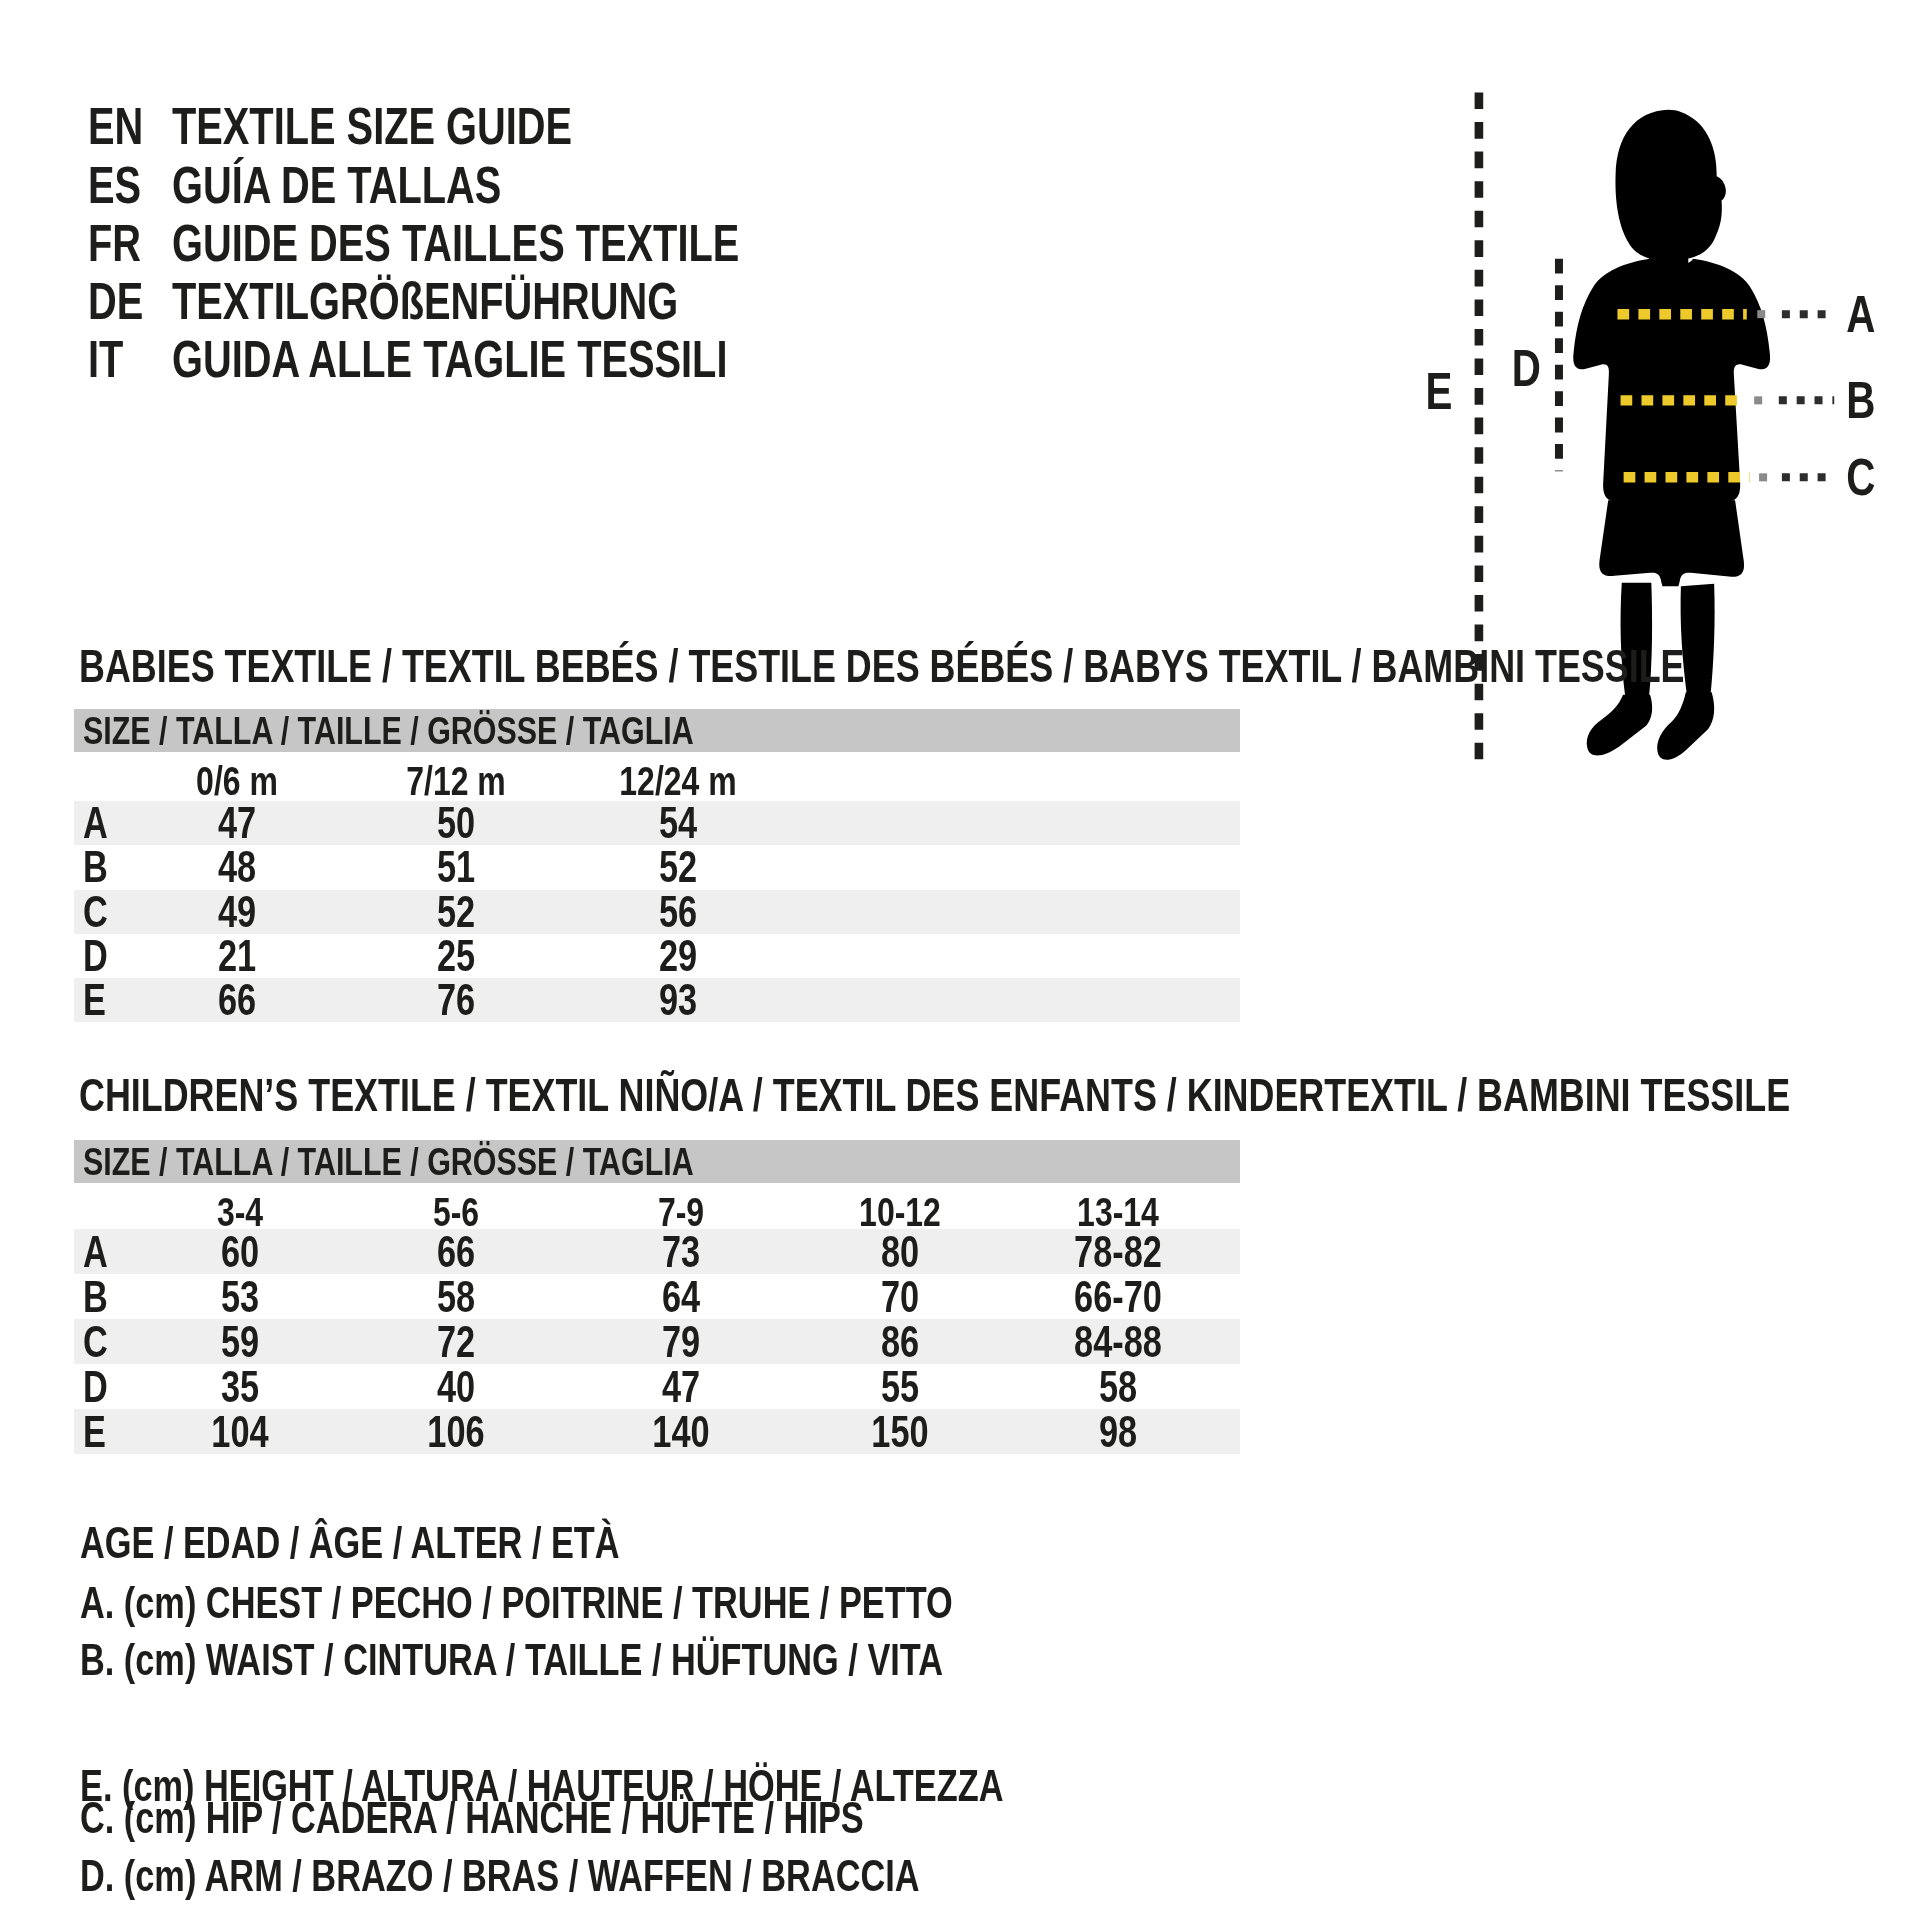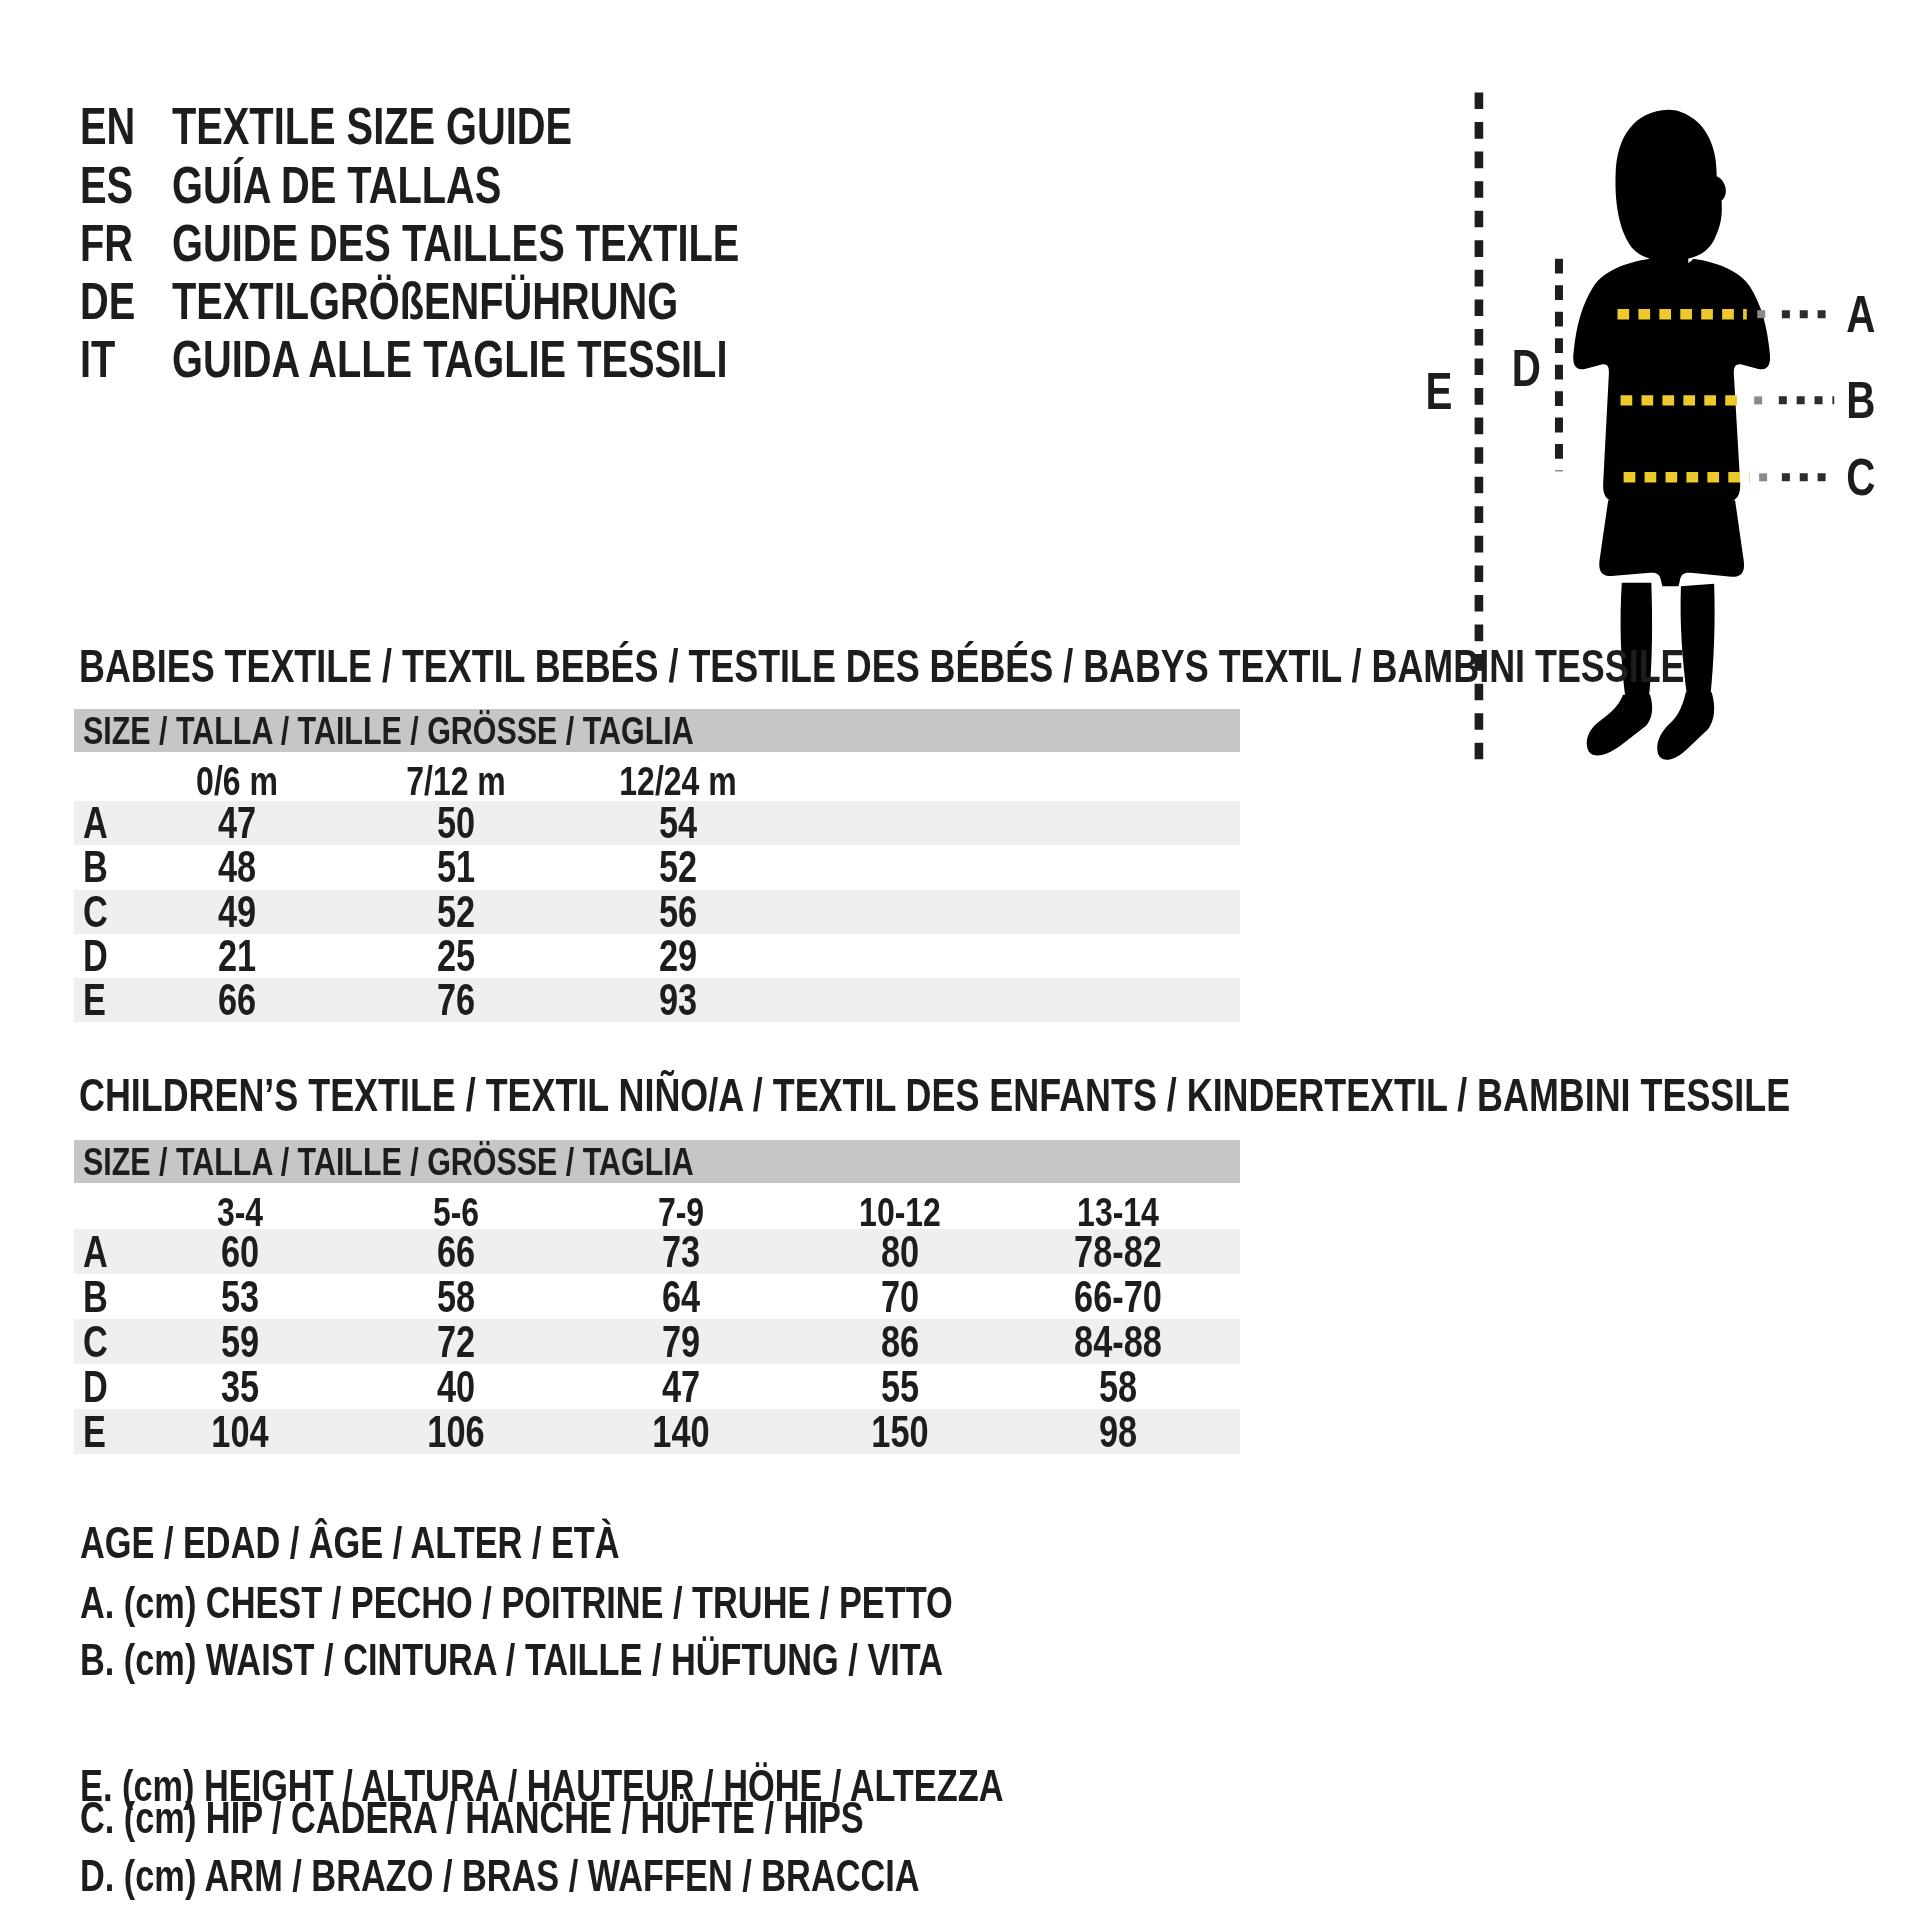--- a/index.html
+++ b/index.html
@@ -6,21 +6,21 @@
   body{
     width:1926px;height:1926px;position:relative;background:#ffffff;
     font-family:"Liberation Sans", sans-serif;color:#1d1d1b;overflow:hidden;
   }
   
   .cx{display:inline-block;white-space:nowrap;transform:scaleX(0.78);transform-origin:0 50%;}
   .ccell{position:absolute;white-space:nowrap;transform:translateX(-50%) scaleX(0.78);}
 
   
   .lang-row{position:absolute;left:80px;height:59px;line-height:59px;font-size:51px;font-weight:700;}
-  .lang-code{position:absolute;left:0;}
+  .lang-code{position:absolute;left:8px;}
   .lang-title{position:absolute;left:92px;}
 
   
   .sec-title{position:absolute;left:79px;line-height:52px;font-size:46px;font-weight:700;white-space:nowrap;}
 
   
   .hdr-bar{position:absolute;left:74px;width:1166px;height:43px;background:#c6c6c6;line-height:43px;font-size:39px;font-weight:700;}
   .hdr-bar .cx{position:absolute;left:9.2px;}
   .col-row{position:absolute;left:74px;width:1166px;height:38px;line-height:38px;font-size:41px;font-weight:700;}
   .trow{position:absolute;left:74px;width:1166px;font-size:44px;font-weight:700;}

